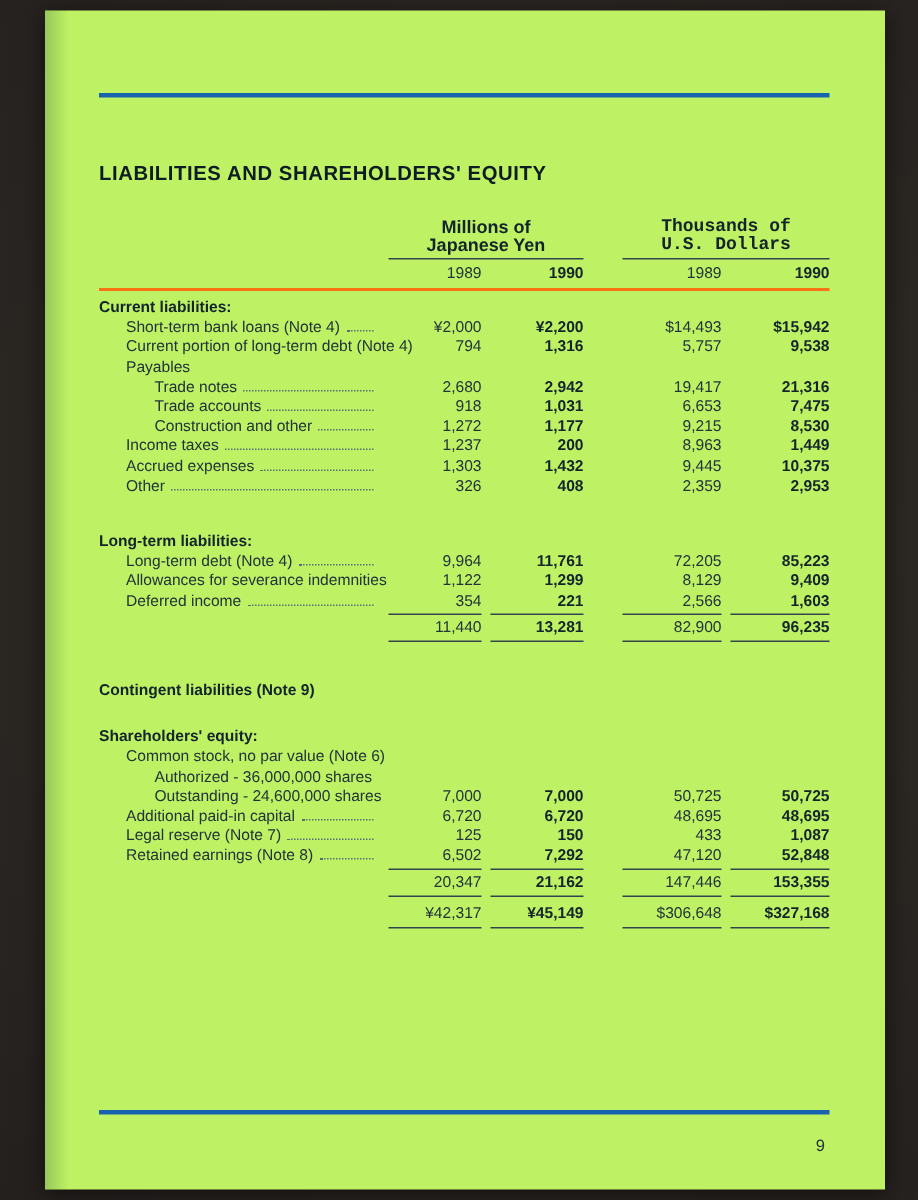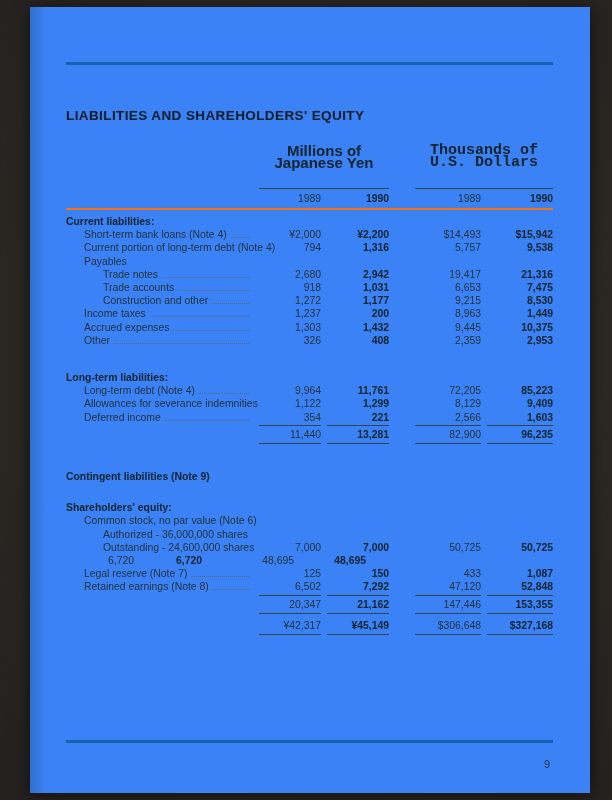--- a/index.html
+++ b/index.html
@@ -3,21 +3,21 @@
 <meta charset="utf-8">
 <style>
   html,body { margin:0; padding:0; }
   body {
     width:612px; height:800px; overflow:hidden; position:relative;
     background: radial-gradient(140% 120% at 55% 45%, #343028 0%, #262220 55%, #141211 100%);
     font-family: "Liberation Sans", "DejaVu Sans", sans-serif;
   }
   .page {
     position:absolute; left:30px; top:7px; width:560px; height:786px;
-    background:#3b82f6; box-shadow:0 2px 16px rgba(0,0,0,.6);
+    background:#bef264; box-shadow:0 2px 16px rgba(0,0,0,.6);
     color:#22333b;
   }
   .page::before {
     content:""; position:absolute; left:0; top:0; bottom:0; width:16px;
     background:linear-gradient(90deg, rgba(15,45,55,.22), rgba(15,45,55,0));
     pointer-events:none;
   }
   .rule { position:absolute; left:36px; right:37px; height:3px; background:#1763b0; }
   .rule.top { top:55px; }
   .rule.bottom { bottom:50px; }
@@ -42,22 +42,22 @@
   .total .num, .grand .num {
     border-top:1px solid #33454c; border-bottom:1px solid #33454c;
     padding:2px 0; margin-top:1px; margin-bottom:2px;
   }
   .grand .num { border-top:none; }
   .gap { height:24px; }
   .gap.sm { height:18px; }
   
   .grp-row { display:flex; align-items:flex-end; }
   .g {
-    font-weight:700; text-align:center; line-height:12px; font-size:15px;
-    border-bottom:1px solid #33454c; padding-bottom:19px; color:#13242c;
+    font-weight:700; text-align:center; line-height:12px; font-size:12px;
+    border-bottom:1px solid #33454c; padding-bottom:3px; color:#13242c;
   }
   .g1 { width:130px; margin-left:6px; }
   .g2 { width:138px; margin-left:26px;font-family:Liberation Mono, monospace; }
   .years-row { display:flex; align-items:center; border-bottom:2px solid #f97316; padding:4px 0 4px 0; margin-bottom:5px; }
   .page-number { position:absolute; right:40px; bottom:23px; font-size:11px; color:#22333b; }
 </style>
 </head>
 <body>
 
 <div class="page">
@@ -259,20 +259,23 @@
         <div class="lbl i2">
             <span class="t">Outstanding - 24,600,000 shares</span>
           </div>
         <span class="num c1">7,000</span>
         <span class="num c2 b">7,000</span>
         <span class="num c3">50,725</span>
         <span class="num c4 b">50,725</span>
       </div>
 
       <div class="row leader">
+        <div class="lbl i1">
+            <span class="t">Additional paid-in capital</span>
+          </div>
         <span class="num c1">6,720</span>
         <span class="num c2 b">6,720</span>
         <span class="num c3">48,695</span>
         <span class="num c4 b">48,695</span>
       </div>
 
       <div class="row leader">
         <div class="lbl i1">
             <span class="t">Legal reserve (Note 7)</span>
           </div>

